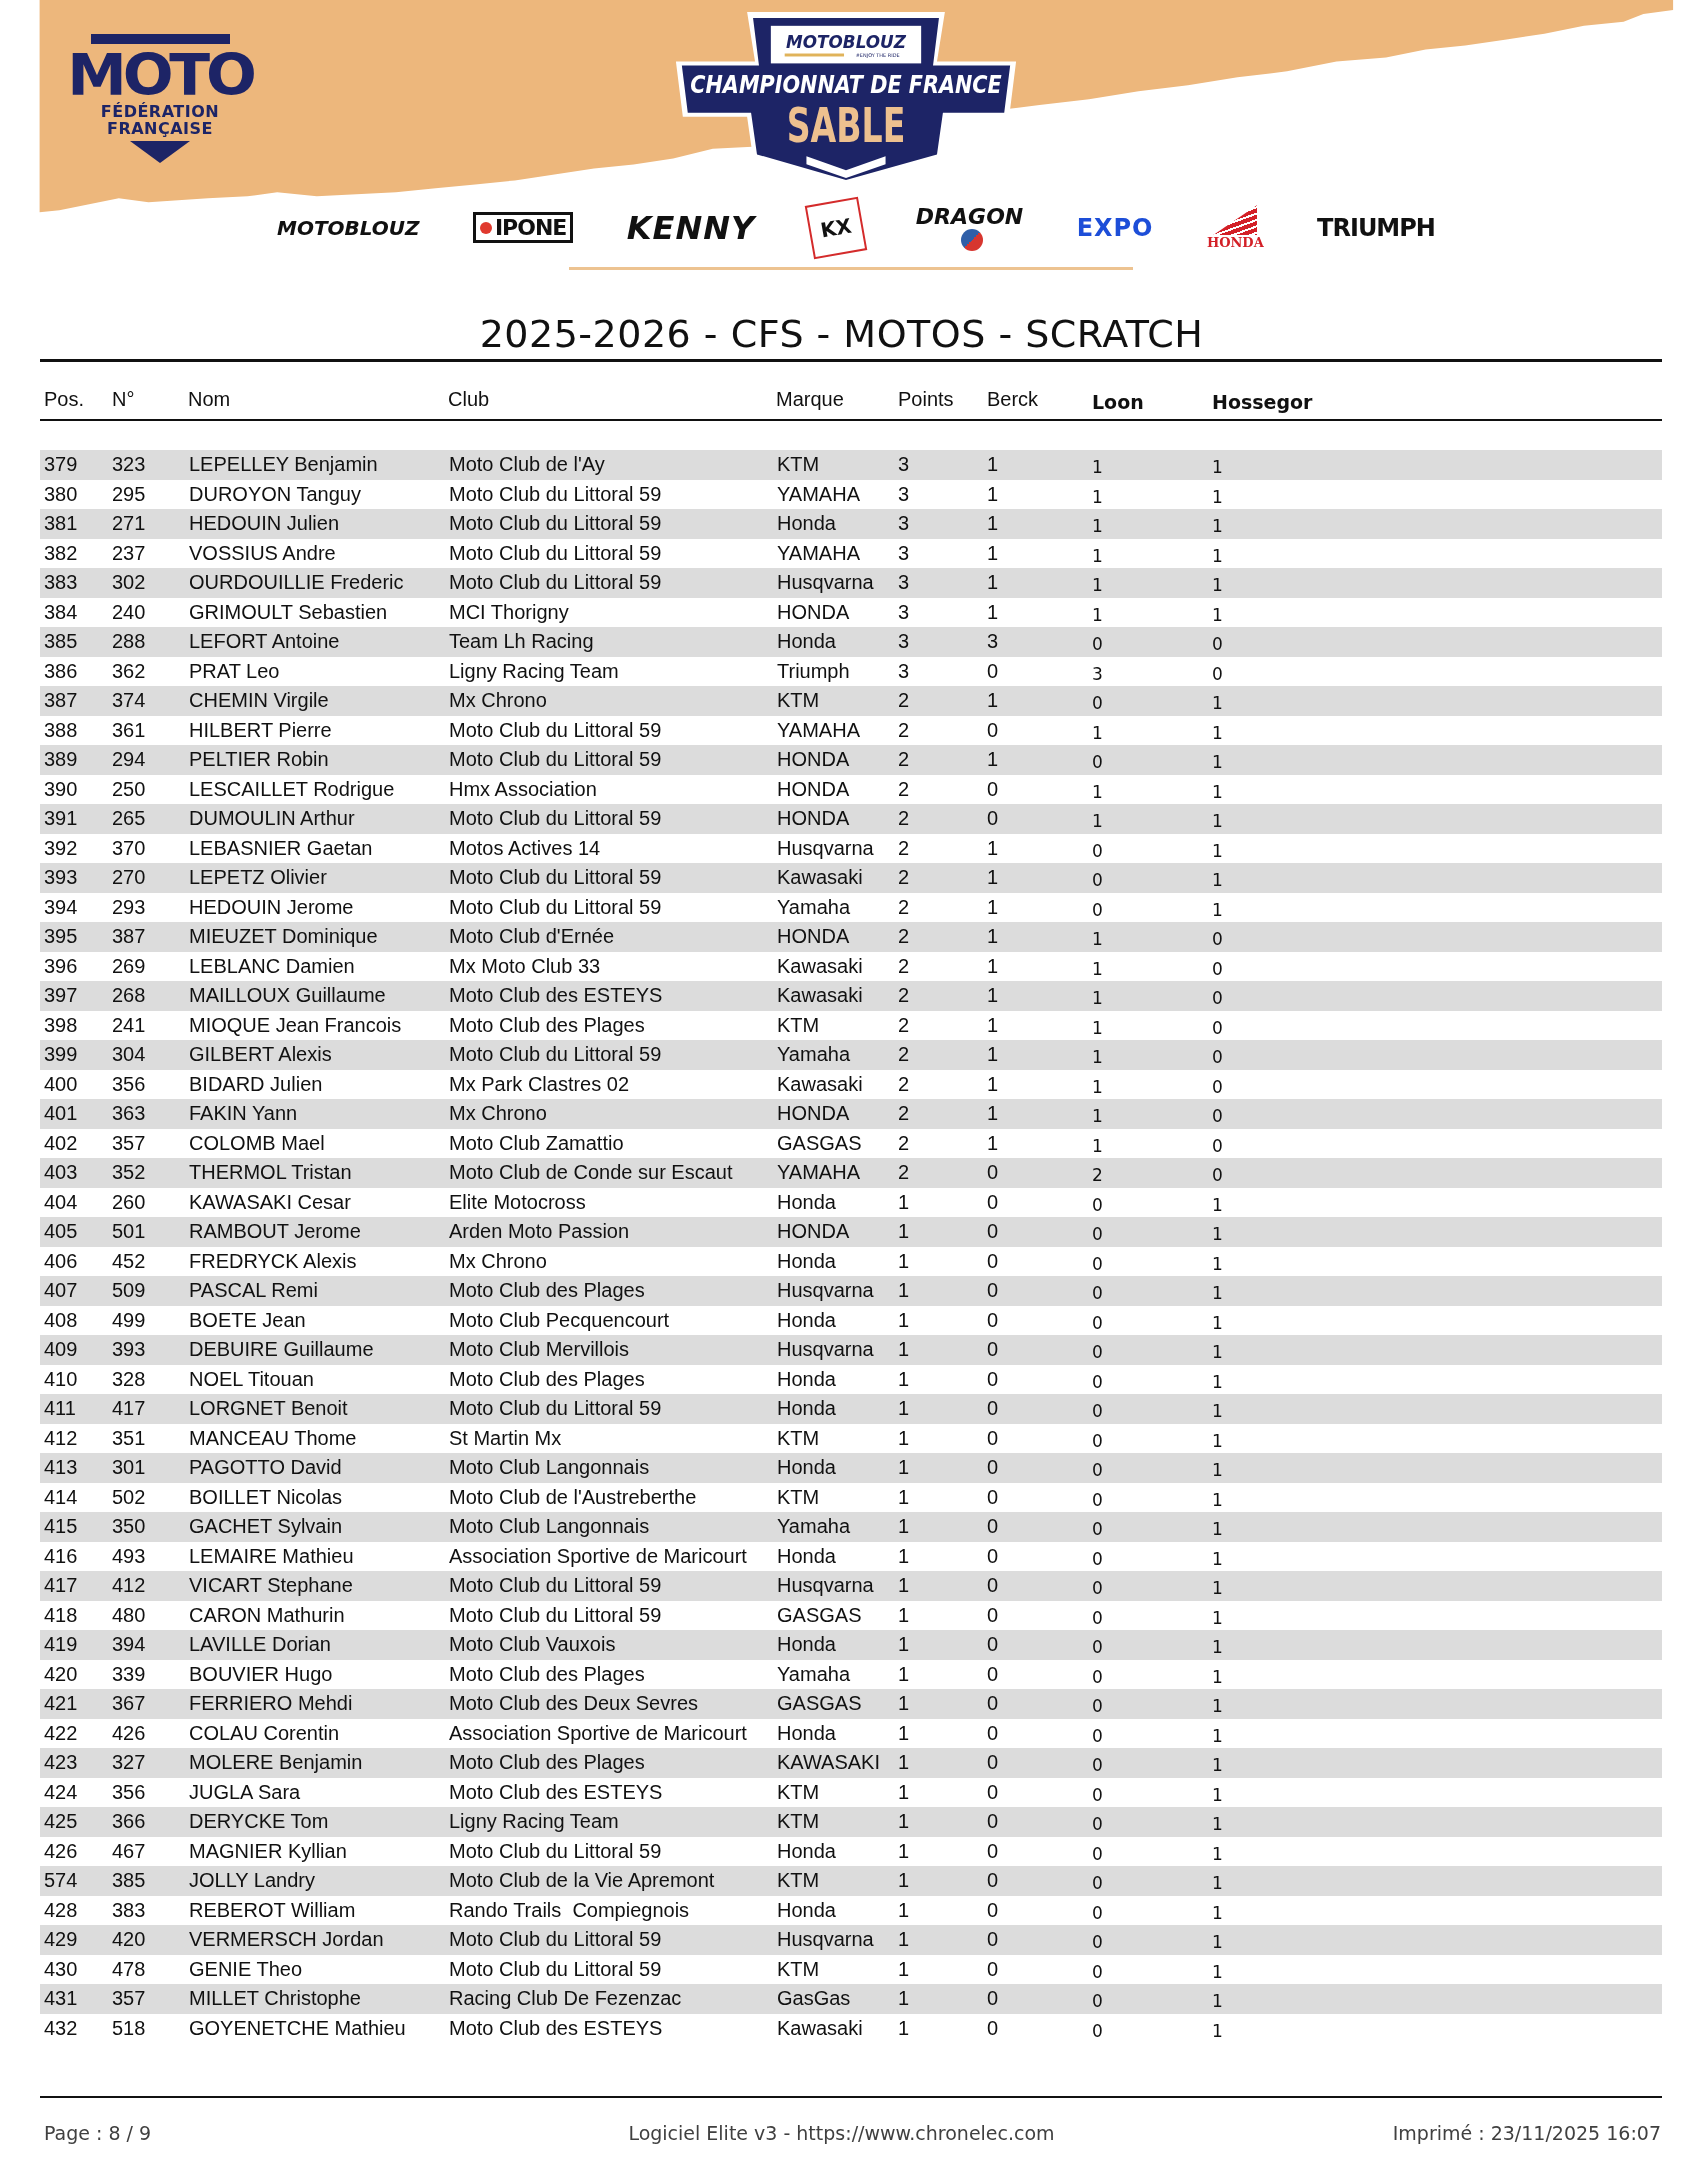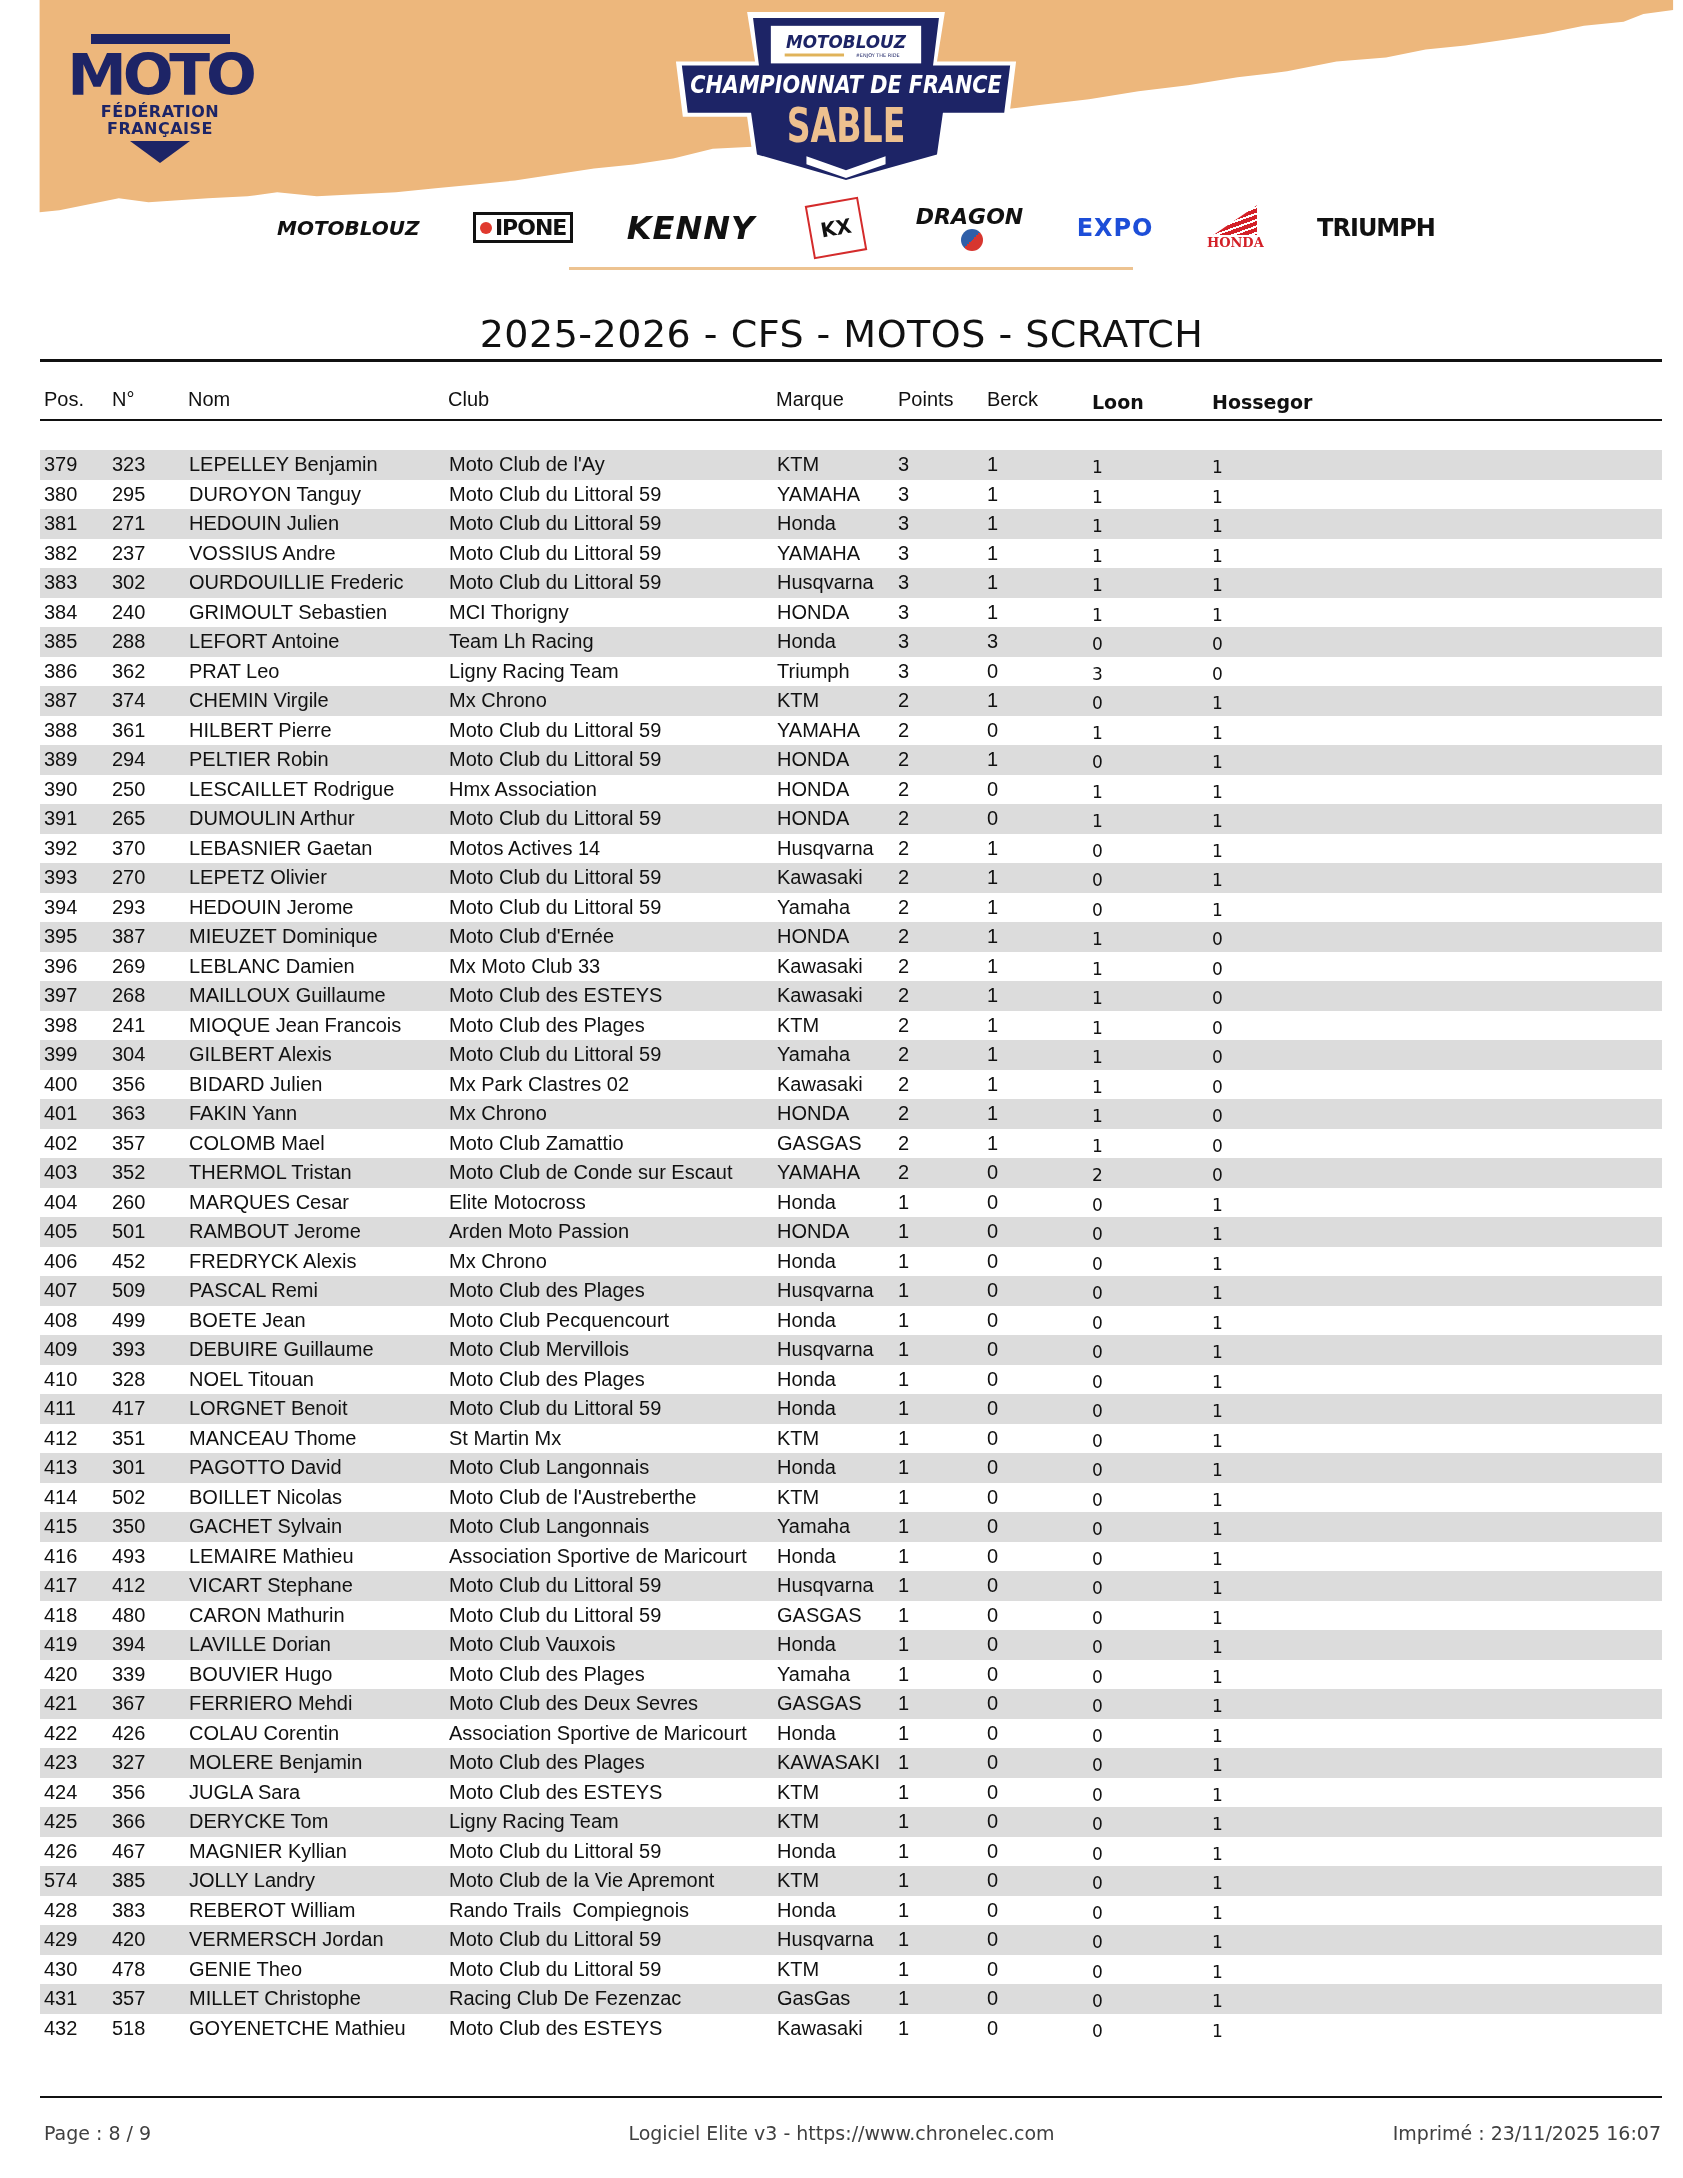--- a/index.html
+++ b/index.html
@@ -384,21 +384,21 @@
       <span class="c-club">Moto Club de Conde sur Escaut</span>
       <span class="c-marque">YAMAHA</span>
       <span class="c-points">2</span>
       <span class="c-berck">0</span>
       <span class="c-loon dv">2</span>
       <span class="c-hoss dv">0</span>
     </div>
     <div class="row">
       <span class="c-pos">404</span>
       <span class="c-num">260</span>
-      <span class="c-nom">MARQUES Cesar</span>
+      <span class="c-nom">KAWASAKI Cesar</span>
       <span class="c-club">Elite Motocross</span>
       <span class="c-marque">Honda</span>
       <span class="c-points">1</span>
       <span class="c-berck">0</span>
       <span class="c-loon dv">0</span>
       <span class="c-hoss dv">1</span>
     </div>
     <div class="row alt">
       <span class="c-pos">405</span>
       <span class="c-num">501</span>

